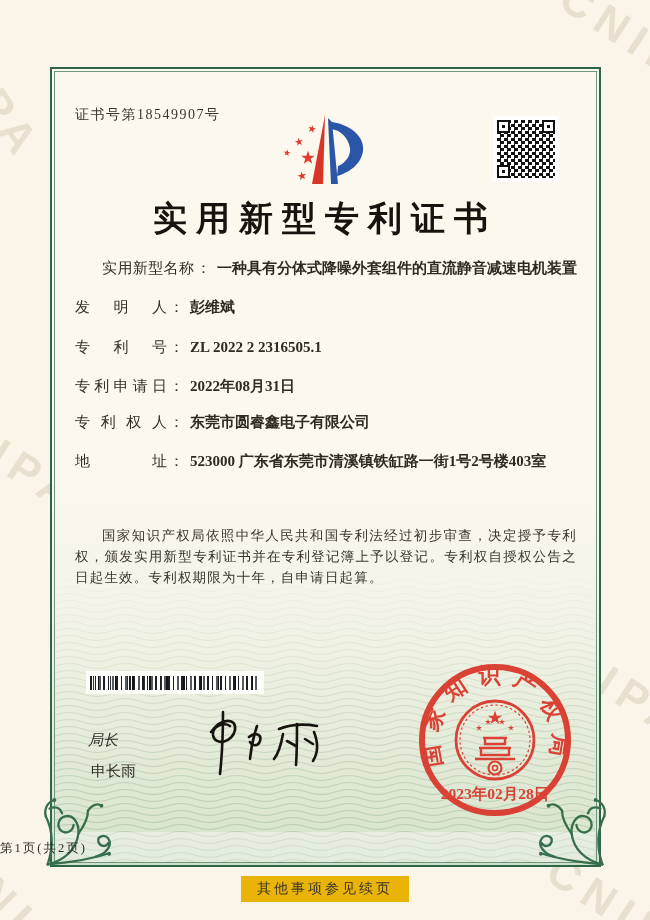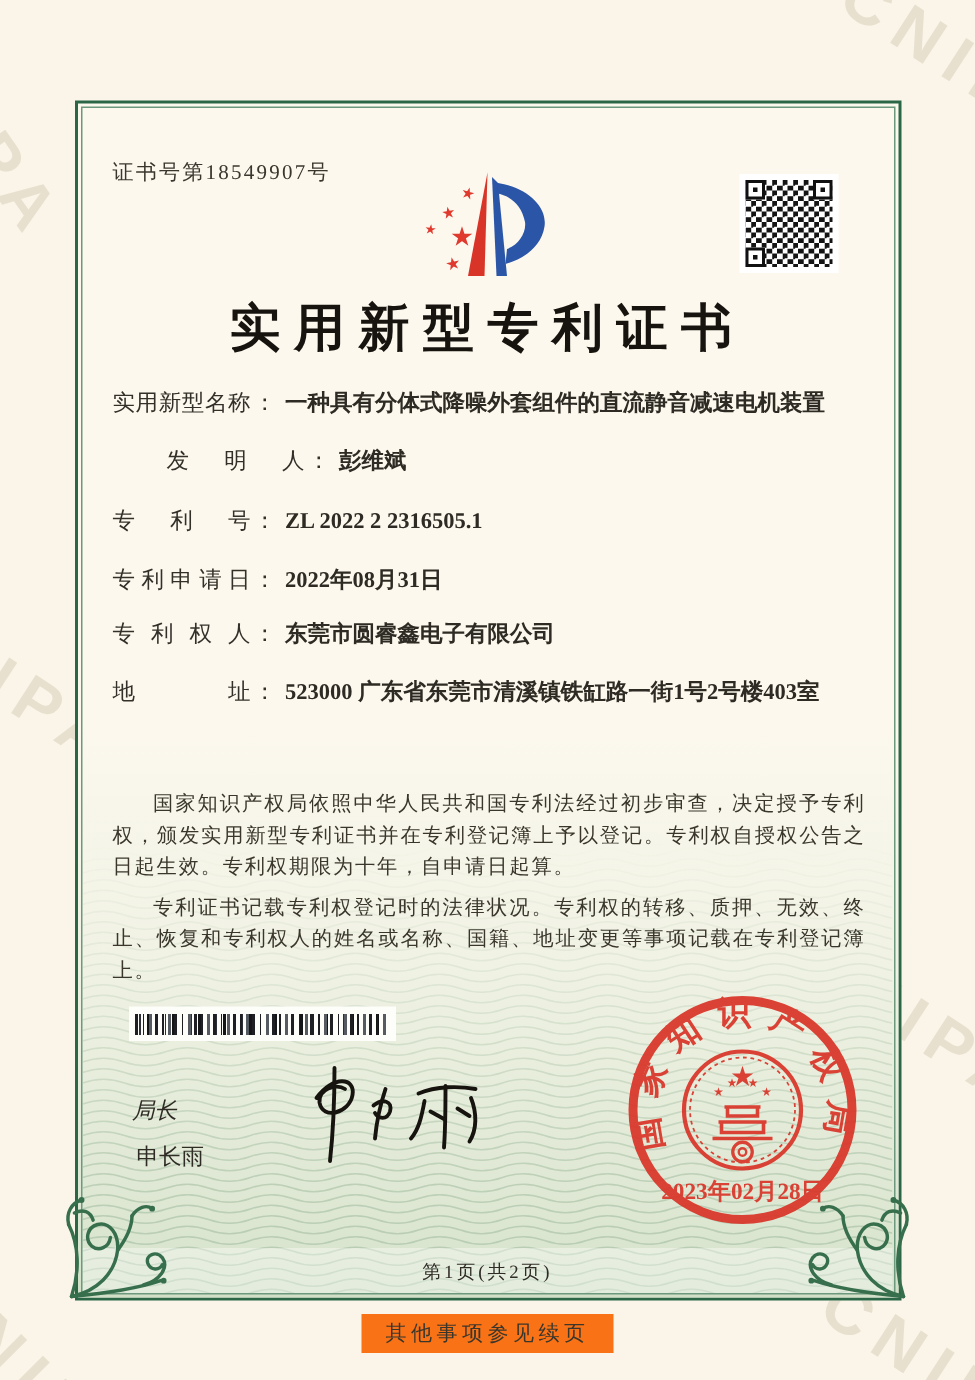--- a/index.html
+++ b/index.html
@@ -99,28 +99,28 @@
   }
   .director-title{position:absolute;left:88px;top:731px;font-size:15px;color:#2f2c26;font-family:"Liberation Sans","DejaVu Sans",sans-serif;font-style:italic;}
   .director-name{position:absolute;left:91px;top:762px;font-size:15px;color:#2f2c26;font-family:Liberation Serif, serif;}
   .signature{position:absolute;left:193px;top:708px;}
   .seal{position:absolute;left:413px;top:658px;}
   .ornament{position:absolute;width:96px;height:96px;}
   .orn-left{left:40px;top:776px;}
   .orn-right{left:514px;top:776px;transform:scaleX(-1);}
 
   .page-info{
-    position:absolute;left:0;top:840px;width:650px;text-align:center;
+    position:absolute;left:0;top:840px;width:650px;
     font-size:12.5px;letter-spacing:2px;color:#2f2c26;
   }
   .cont-note{
     position:absolute;left:0;top:876px;width:650px;text-align:center;
   }
   .cont-note span{
-    display:inline-block;background:#f97316;padding:4px 16px;
+    display:inline-block;background:#eab308;padding:4px 16px;
     font-size:14px;letter-spacing:3px;color:#3a362c;
   }
 </style>
 </head>
 <body>
 
 <div class="layer">
   <div class="wm" style="left:-50px;top:-5px;transform:rotate(55deg);">CNIPA</div>
   <div class="wm" style="left:578px;top:-28px;transform:rotate(33deg);">CNIPA</div>
   <div class="wm" style="left:168px;top:112px;transform:rotate(33deg);">CNIPA</div>
@@ -183,42 +183,41 @@
   <div class="qr">
     <div class="qr-inner">
       <div class="finder f-tl"></div>
       <div class="finder f-tr"></div>
       <div class="finder f-bl"></div>
     </div>
   </div>
 
   <div class="title">实用新型专利证书</div>
 
-  <div class="row" style="top:259px;">
+  <div class="row" style="top:259px;margin-left:27px;">
     <span class="lab">实用新型名称</span><span class="col">：</span><span class="val">一种具有分体式降噪外套组件的直流静音减速电机装置</span>
   </div>
-  <div class="row" style="top:298px;margin-left:36px;">
+  <div class="row" style="top:298px;">
     <span class="lab">发明人</span><span class="col">：</span><span class="val">彭维斌</span>
   </div>
   <div class="row" style="top:338px;">
     <span class="lab">专利号</span><span class="col">：</span><span class="val">ZL 2022 2 2316505.1</span>
   </div>
   <div class="row" style="top:377px;">
     <span class="lab">专利申请日</span><span class="col">：</span><span class="val">2022年08月31日</span>
   </div>
   <div class="row" style="top:413px;">
     <span class="lab">专利权人</span><span class="col">：</span><span class="val">东莞市圆睿鑫电子有限公司</span>
   </div>
   <div class="row" style="top:452px;">
     <span class="lab">地址</span><span class="col">：</span><span class="val">523000 广东省东莞市清溪镇铁缸路一街1号2号楼403室</span>
   </div>
 
   <div class="body-text">
     <p>国家知识产权局依照中华人民共和国专利法经过初步审查，决定授予专利权，颁发实用新型专利证书并在专利登记簿上予以登记。专利权自授权公告之日起生效。专利权期限为十年，自申请日起算。</p>
-    <p>专利证书记载专利权登记时的法律状况。专利权的转移、质押、无效、终止、恢复和专利权人的姓名或名称、国籍、地址变更等事项记载在专利登记簿上。</p>
   </div>
 
   <div class="barcode-wrap">
     <div class="barcode"></div>
   </div>
 
   <div class="director-title">局长</div>
   <div class="director-name">申长雨</div>
 
   <svg class="signature" width="140" height="70" viewBox="0 0 140 70">

